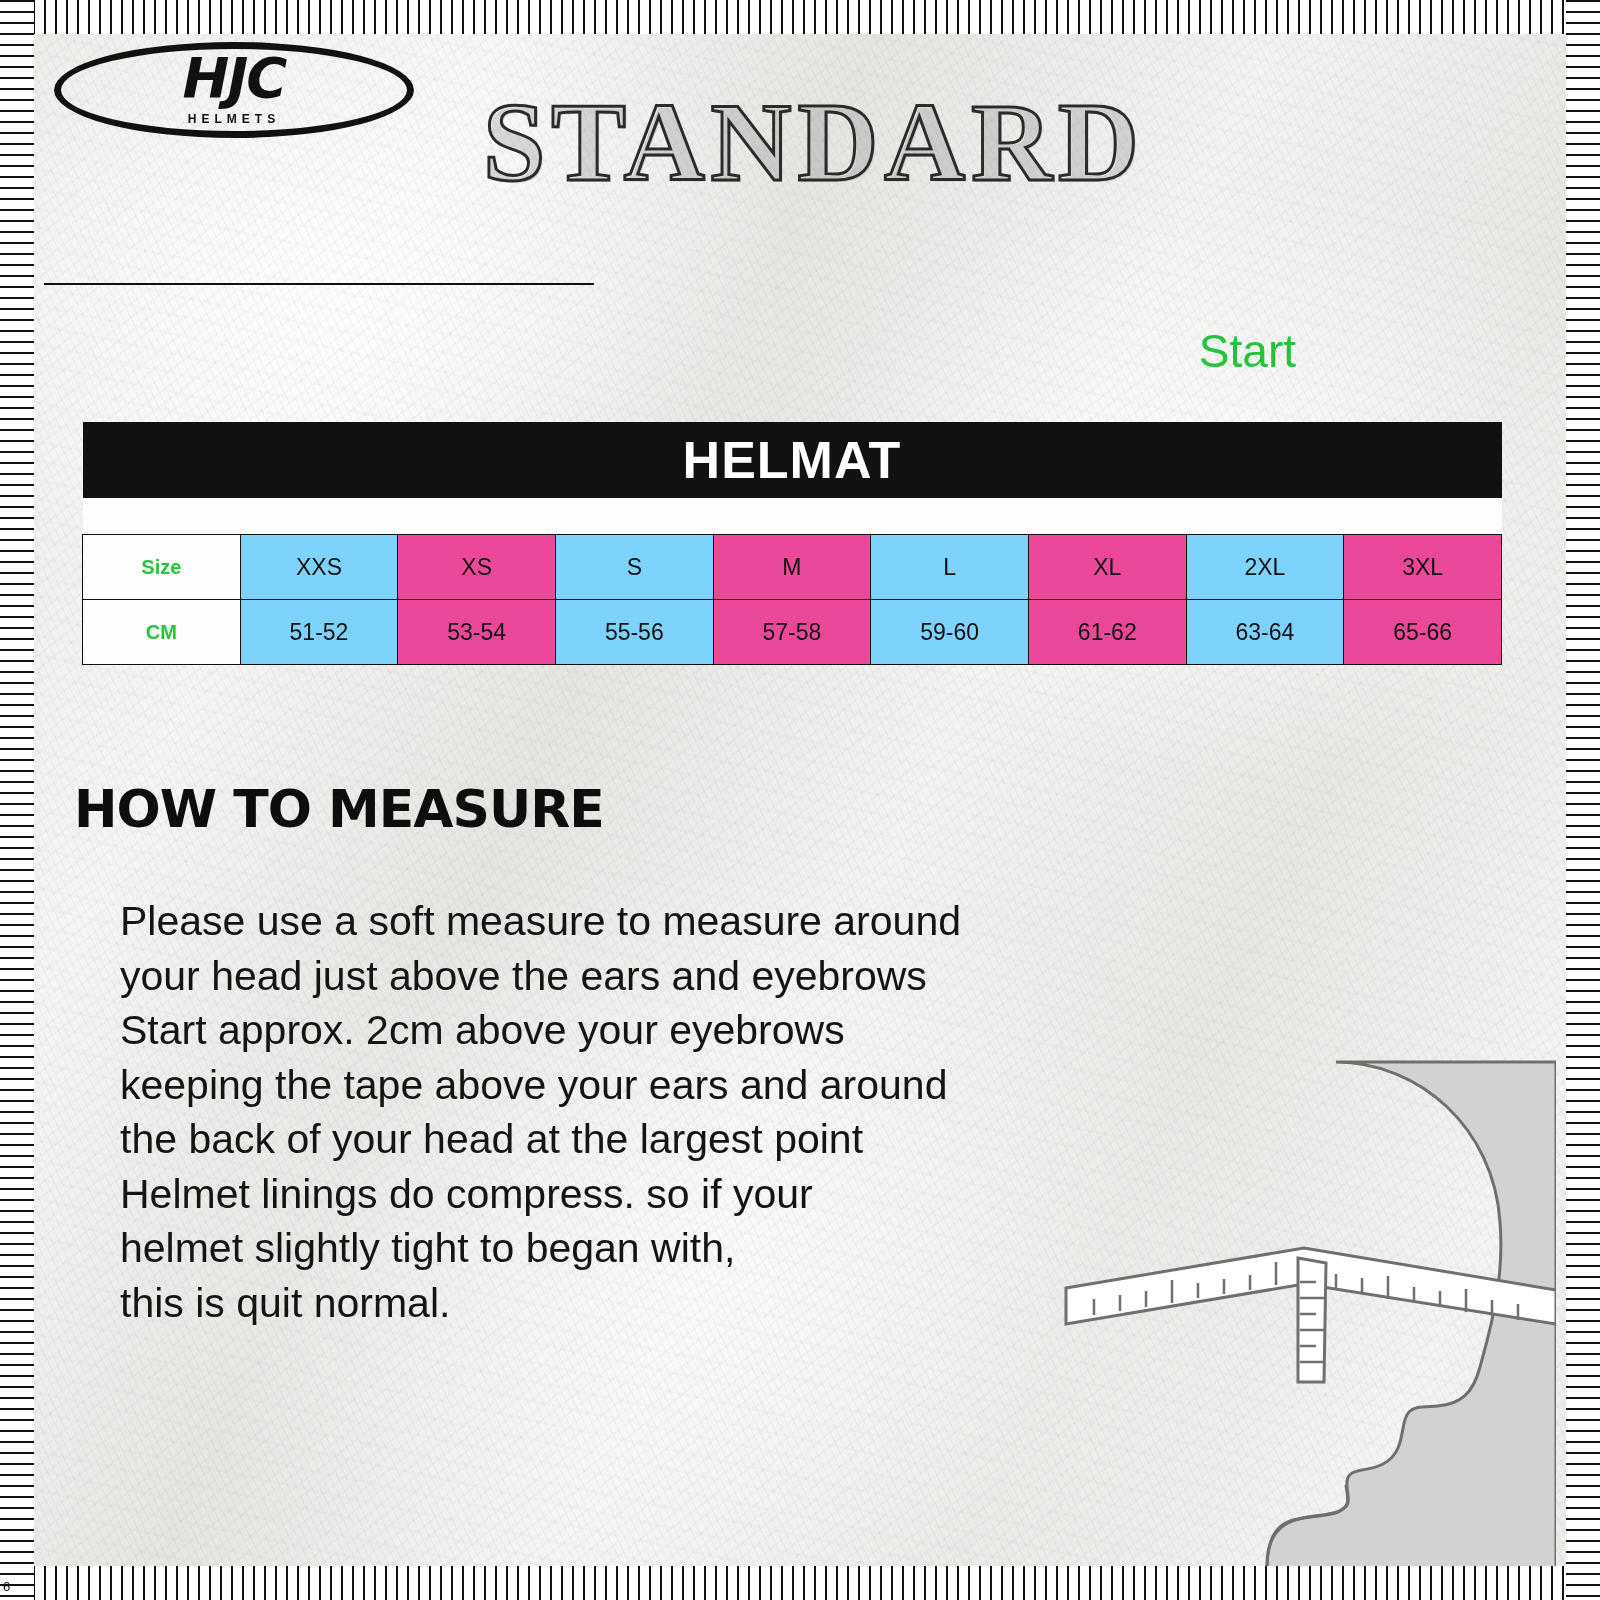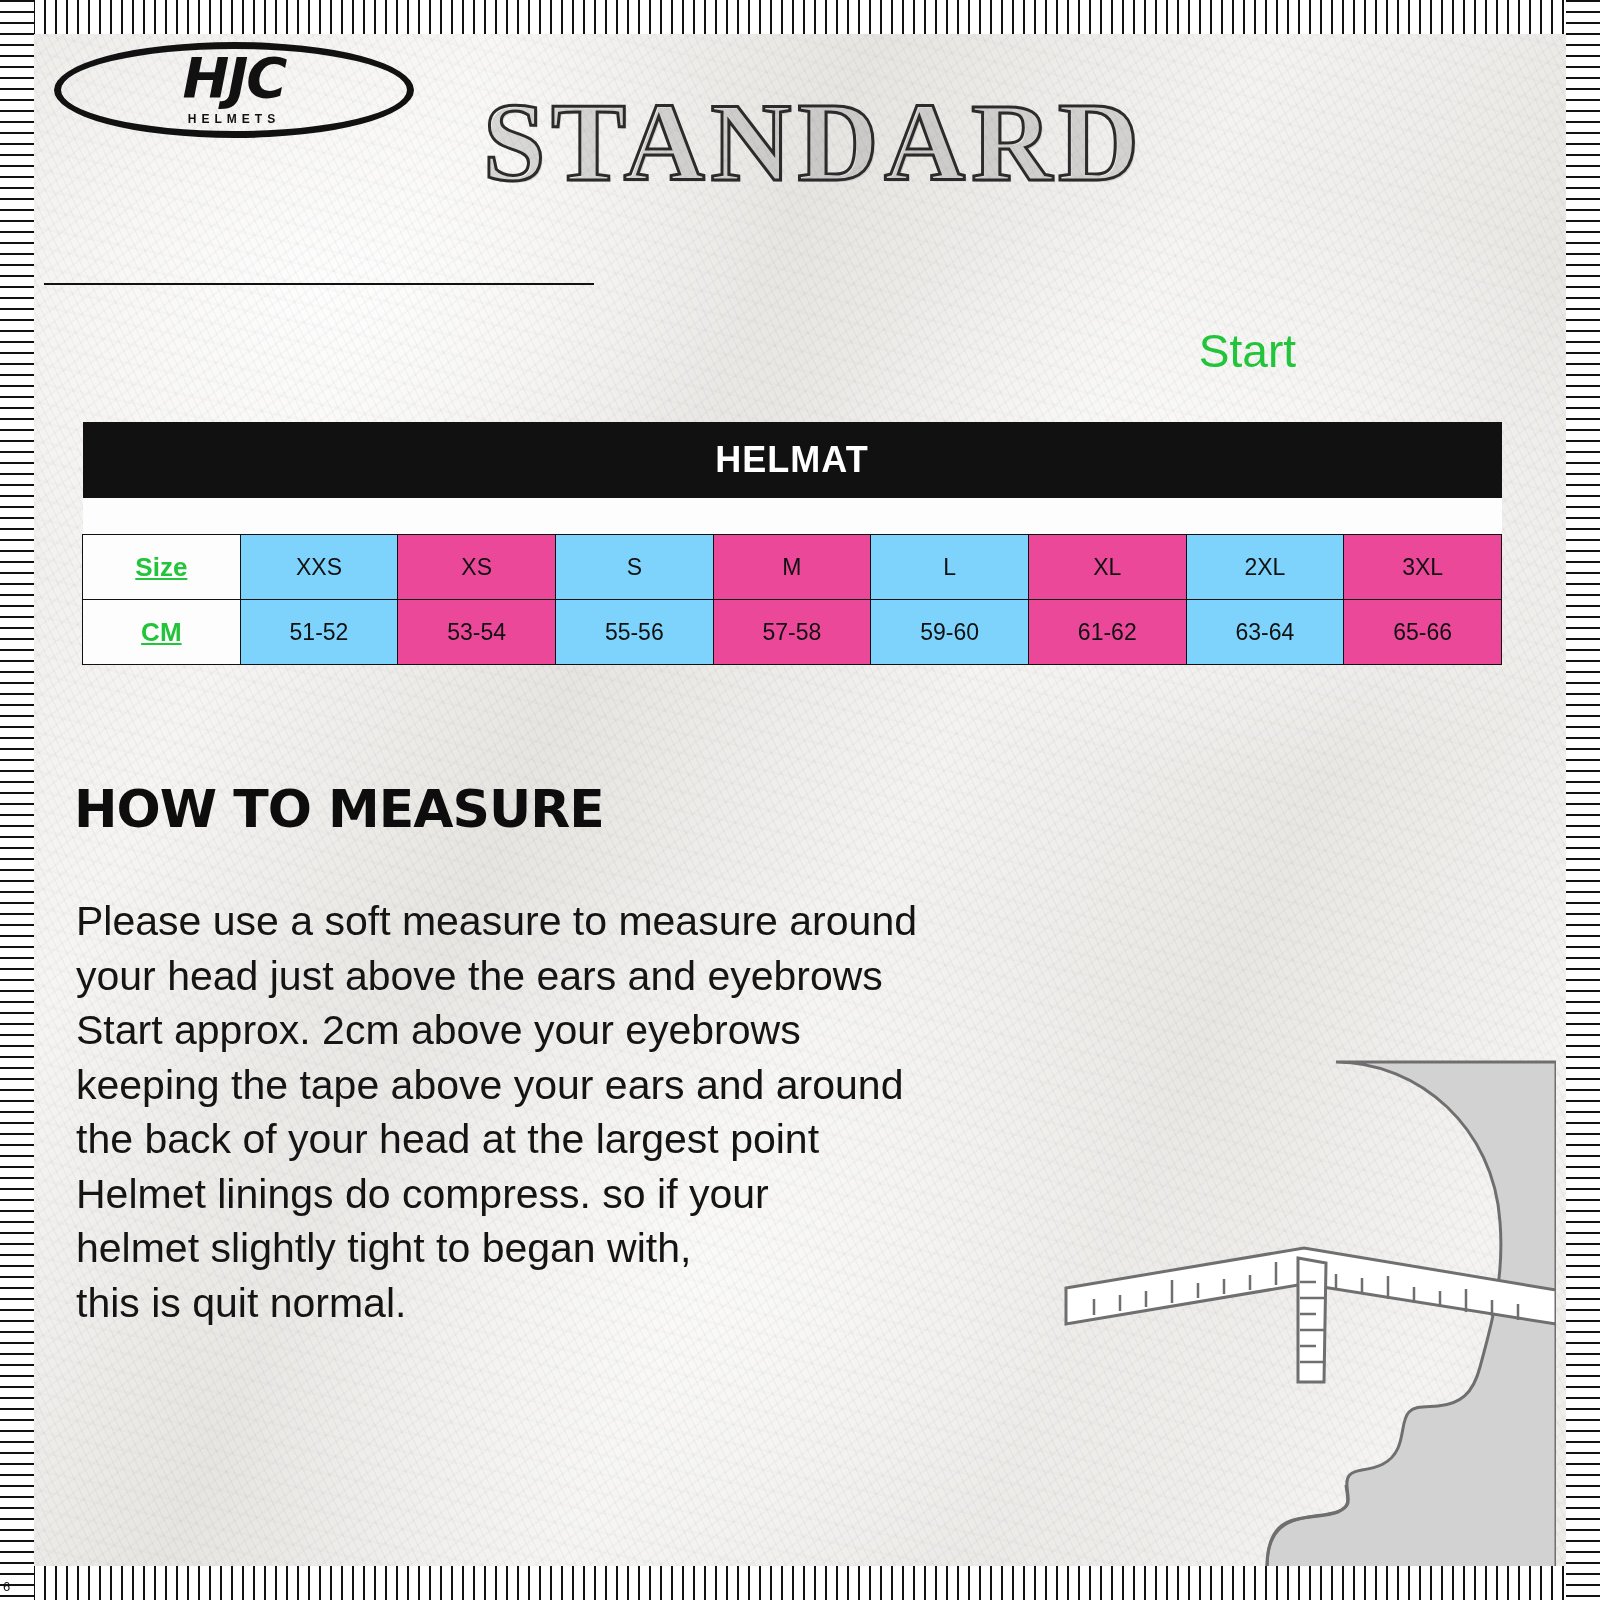--- a/index.html
+++ b/index.html
@@ -193,21 +193,21 @@
     width: 1420px;
   }
   table.size-table {
     width: 100%;
     border-collapse: collapse;
     table-layout: fixed;
   }
   table.size-table th.banner {
     background: #111;
     color: #fff;
-    font-size: 36px;
+    font-size: 52px;
     font-weight: bold;
     letter-spacing: 1px;
     height: 74px;
     text-align: center;
     border: none;
   }
   table.size-table tr.spacer td {
     height: 34px;
     background: #fdfdfd;
     border: none;
@@ -215,25 +215,24 @@
   table.size-table td {
     border: 1.5px solid #111;
     height: 62px;
     text-align: center;
     font-size: 23px;
     color: #111;
     font-family: "Liberation Sans", sans-serif;
     background: #7dd3fc;
   }
   table.size-table td.hdr {
-    font-size: 26px;
+    font-size: 20px;
     font-weight: bold;
     color: #22c43a;
     background: #fdfdfd;
-    text-decoration: underline;
   }
   table.size-table td.shade { background: #ec4899; }
 
   
   .how-title {
     position: absolute;
     top: 745px;
     left: 40px;
     font-size: 52px;
     font-weight: bold;
@@ -244,21 +243,21 @@
   .how-body {
     position: absolute;
     top: 860px;
     left: 42px;
     width: 1120px;
     font-size: 41px;
     line-height: 1.33;
     color: #141414;
     font-family: "Liberation Sans", sans-serif;
   }
-  .how-body div { white-space: nowrap; }
+  .how-body div { white-space: nowrap; margin-left: 44px; }
 
   
   .head-ill {
     position: absolute;
     right: 10px;
     bottom: -6px;
     width: 520px;
     height: 520px;
   }
 </style>

